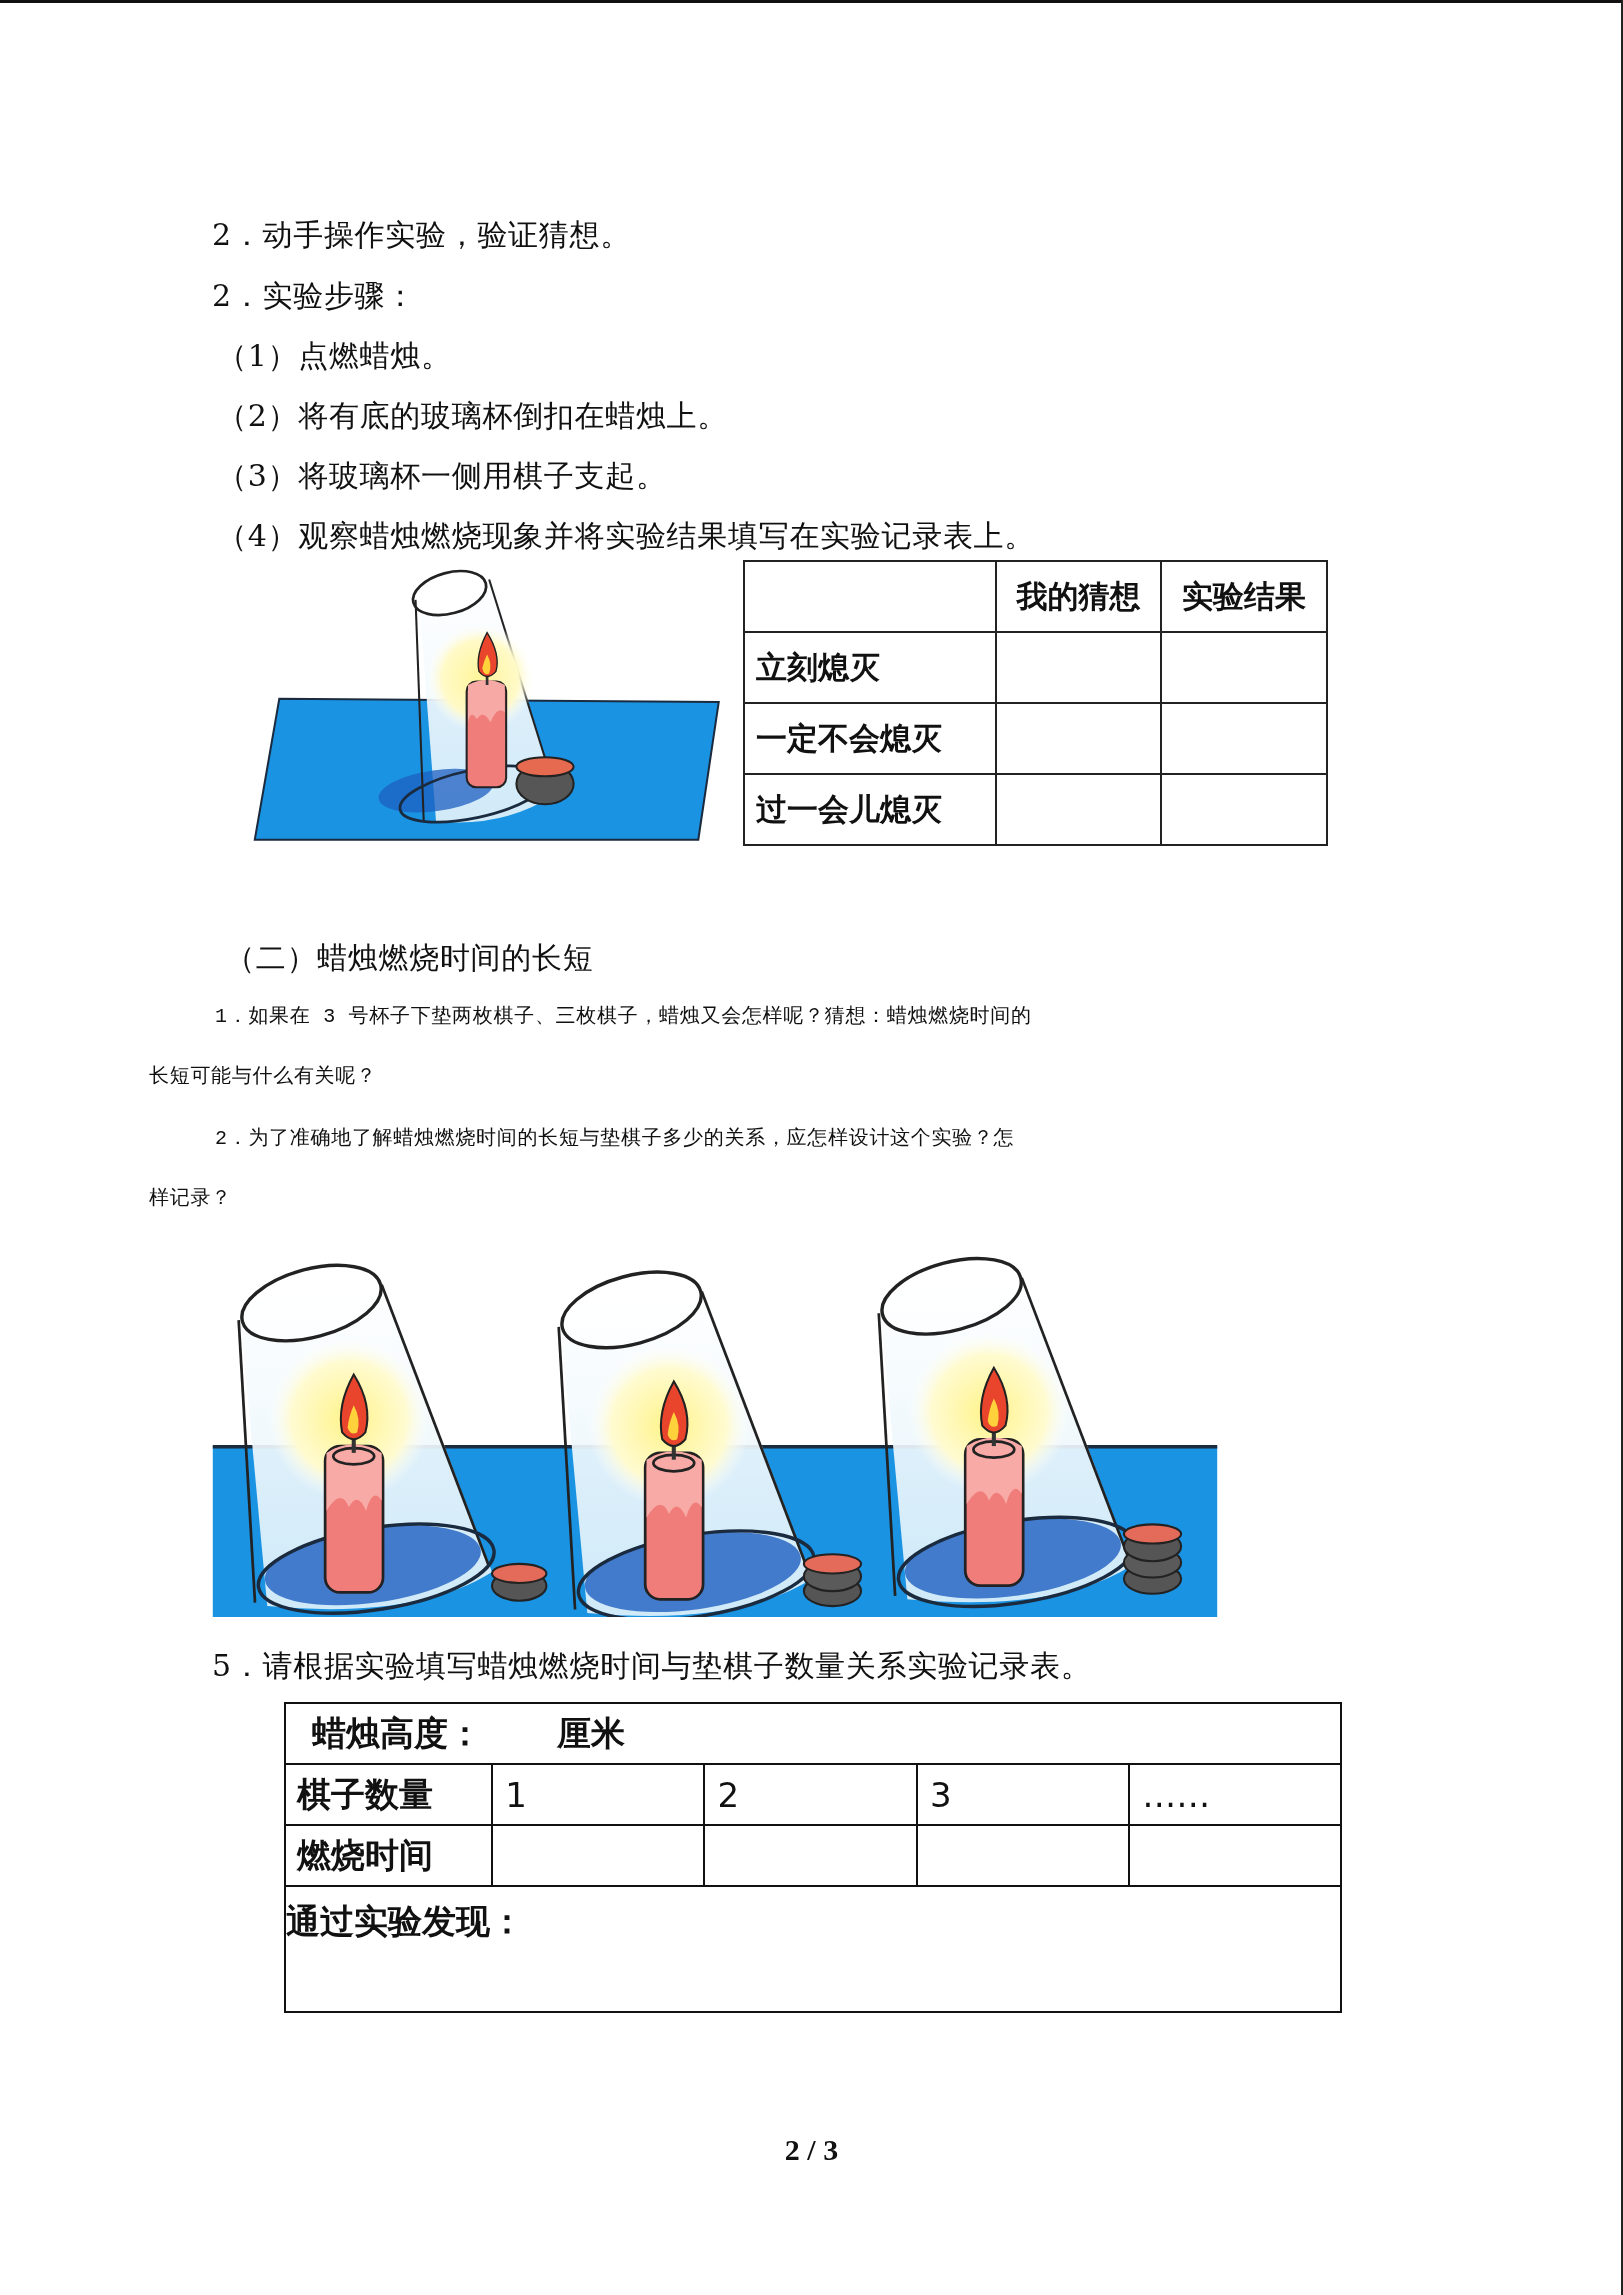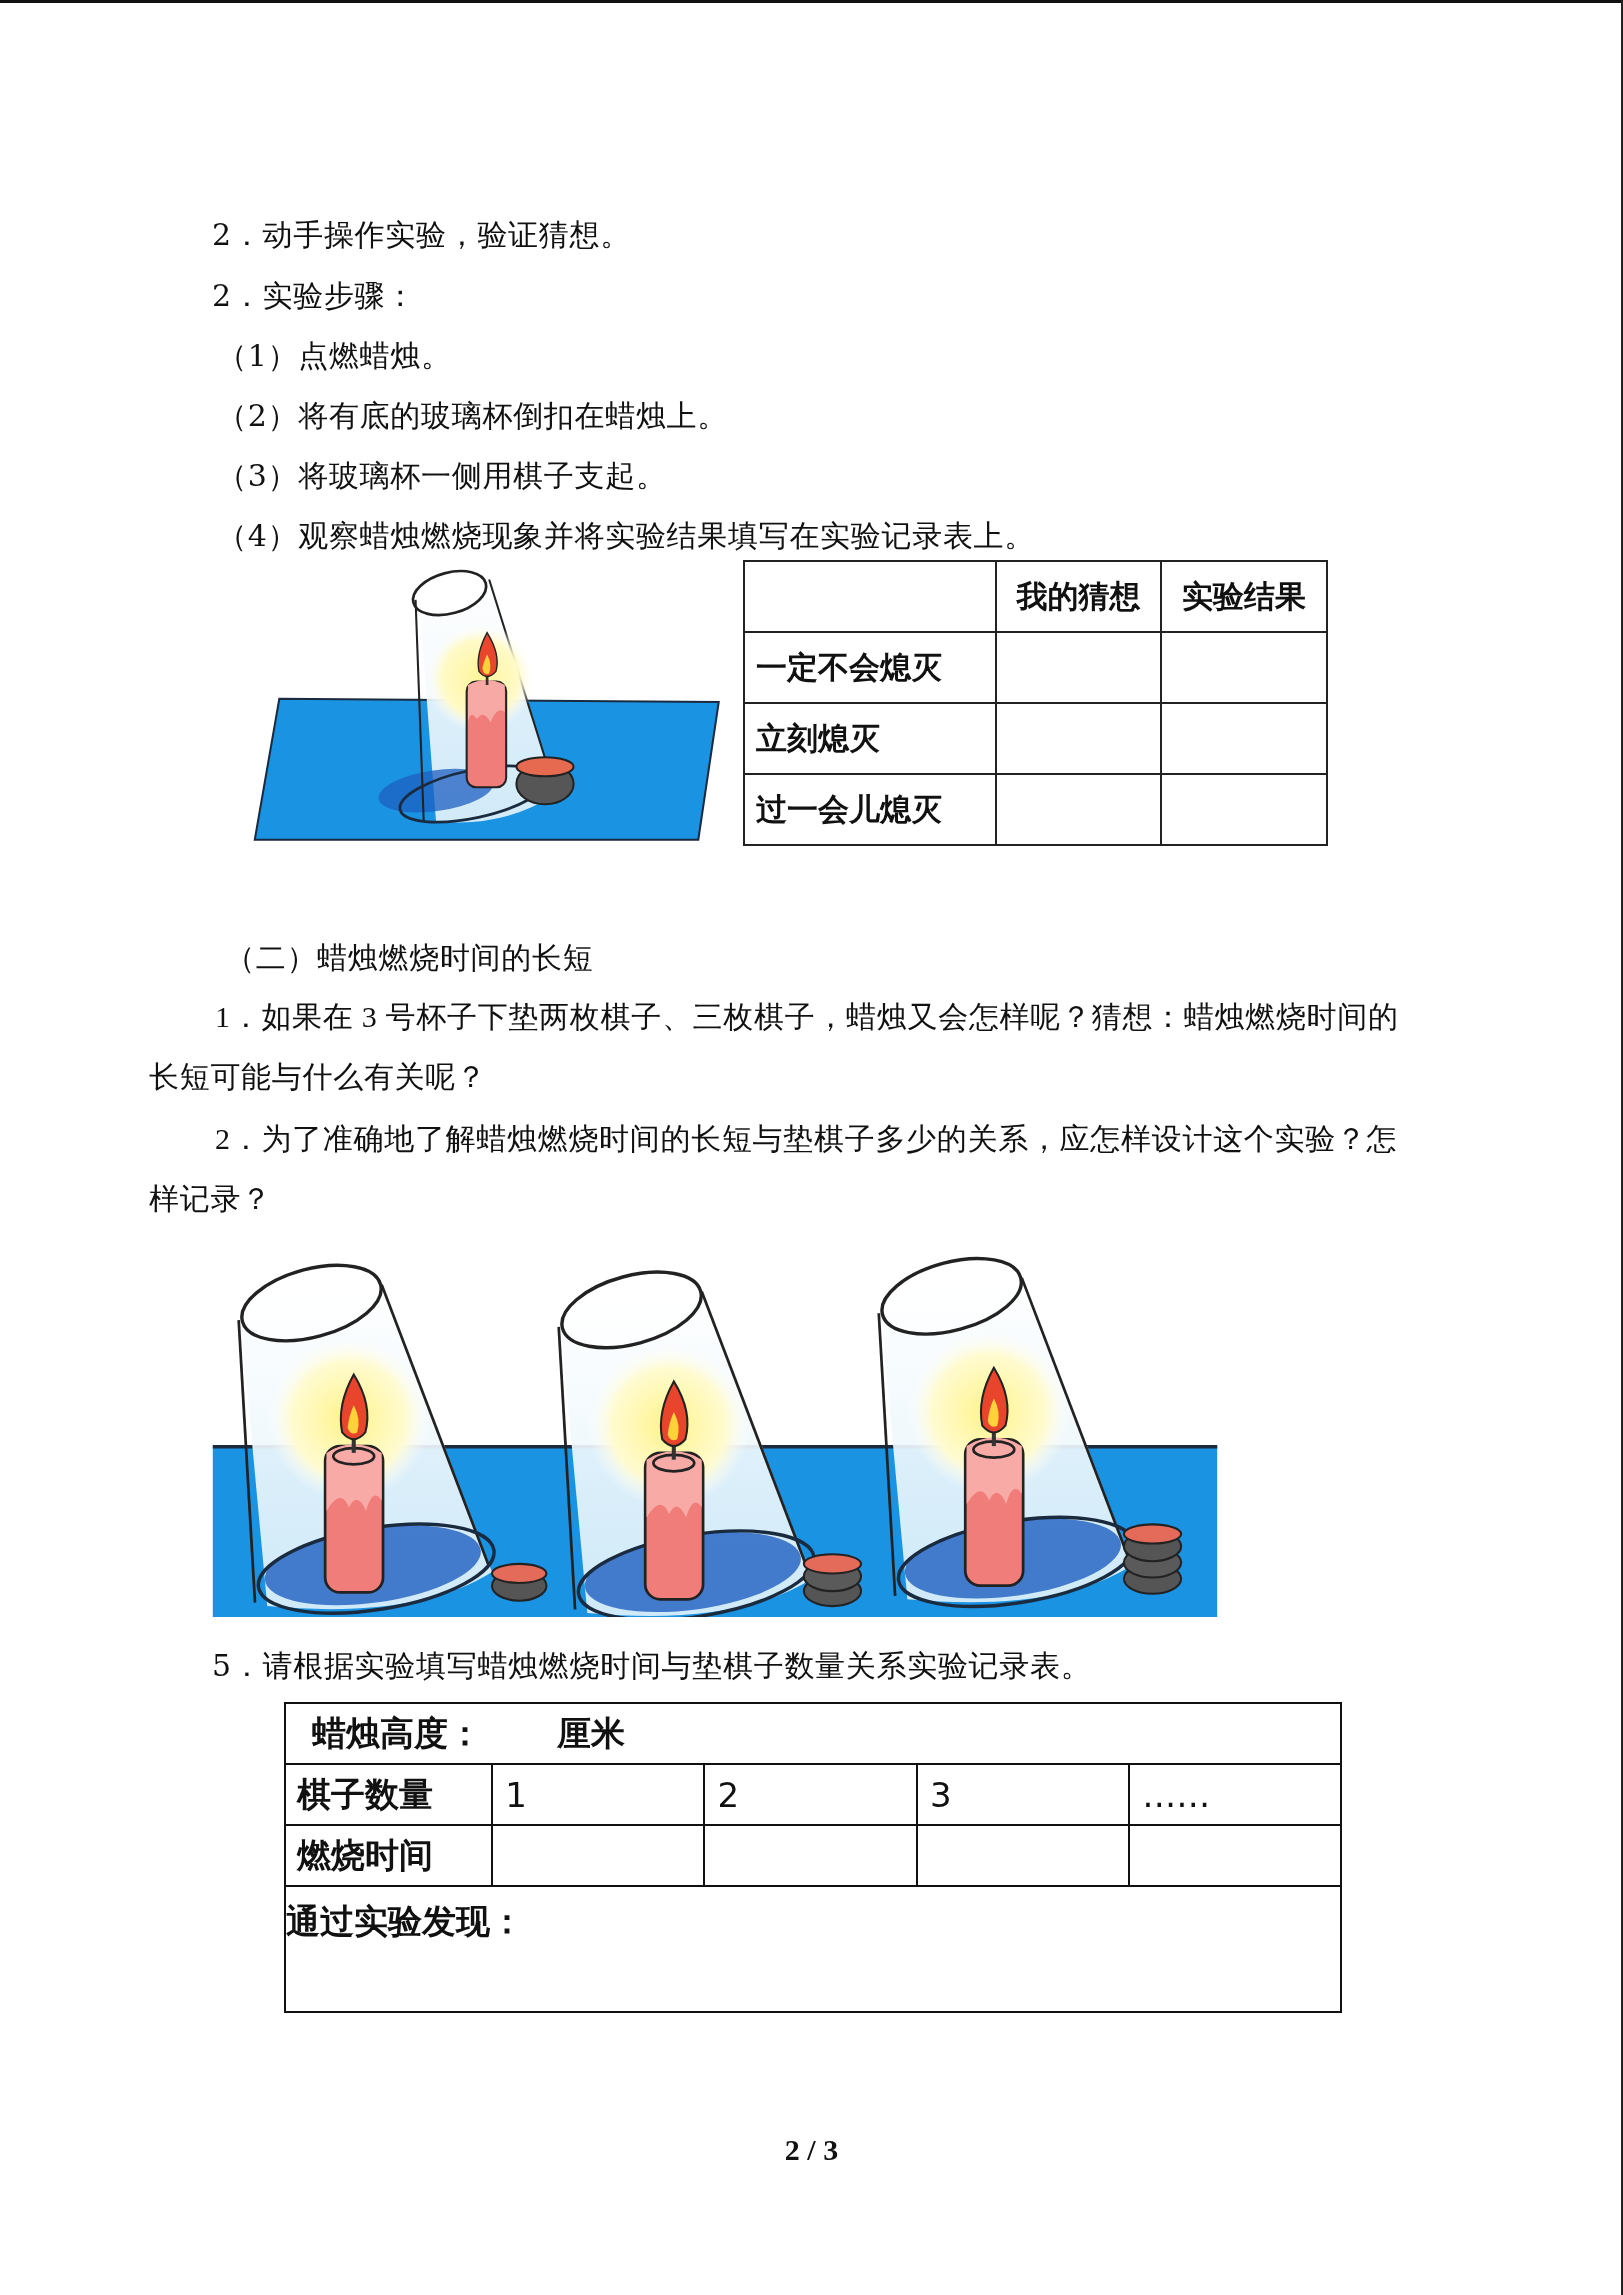--- a/index.html
+++ b/index.html
@@ -10,22 +10,22 @@
   }
   .page-frame-top { position: absolute; left: 0; top: 0; width: 1623px; height: 2.7px; background: #111; }
   .page-frame-right { position: absolute; right: 0; top: 0; width: 2px; height: 2295px; background: #222; }
   .line {
     position: absolute; white-space: nowrap;
     font-size: 30px; line-height: 41px; height: 41px;
     font-family: "DejaVu Serif", "Liberation Serif", serif;
     letter-spacing: 0.7px;
   }
   .wrap {
-    position: absolute; font-size: 30px; line-height: 60px;
-    font-family: Liberation Serif, serif;
+    position: absolute; font-size: 20px; line-height: 60px;
+    font-family: Liberation Mono, monospace;
     letter-spacing: 0.7px;
   }
   .wrap .first { display: block; text-indent: 66px; white-space: nowrap; }
   .wrap .cont { display: block; white-space: nowrap; }
 
   
   .t1 { position: absolute; left: 743px; top: 560px; border-collapse: collapse; }
   .t1 td { border: 2.7px solid #222; padding: 0; height: 69px; vertical-align: middle;
            font-family: "DejaVu Sans", "Liberation Sans", sans-serif; font-weight: bold; font-size: 31px; }
   .t1 td.c0 { width: 239px; padding-left: 11px; }
@@ -100,26 +100,26 @@
 </svg>
 
 <table class="t1">
   <tbody>
       <tr>
     <td class="c0"></td>
     <td class="c1">我的猜想</td>
     <td class="c2">实验结果</td>
   </tr>
   <tr>
-    <td class="c0">一定不会熄灭</td>
+    <td class="c0">立刻熄灭</td>
     <td class="c1"></td>
     <td class="c2"></td>
   </tr>
   <tr>
-    <td class="c0">立刻熄灭</td>
+    <td class="c0">一定不会熄灭</td>
     <td class="c1"></td>
     <td class="c2"></td>
   </tr>
   <tr>
     <td class="c0">过一会儿熄灭</td>
     <td class="c1"></td>
     <td class="c2"></td>
   </tr>
 </tbody>
   </table>

